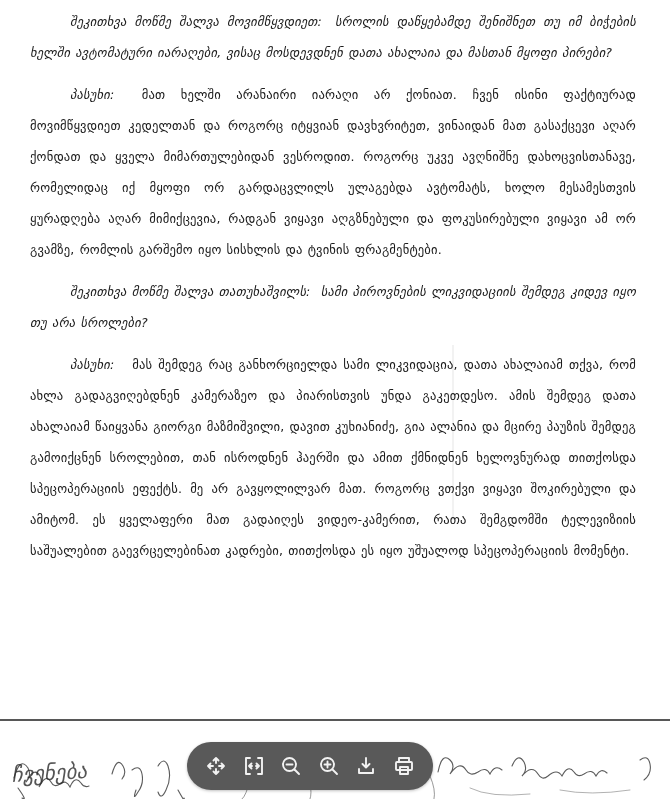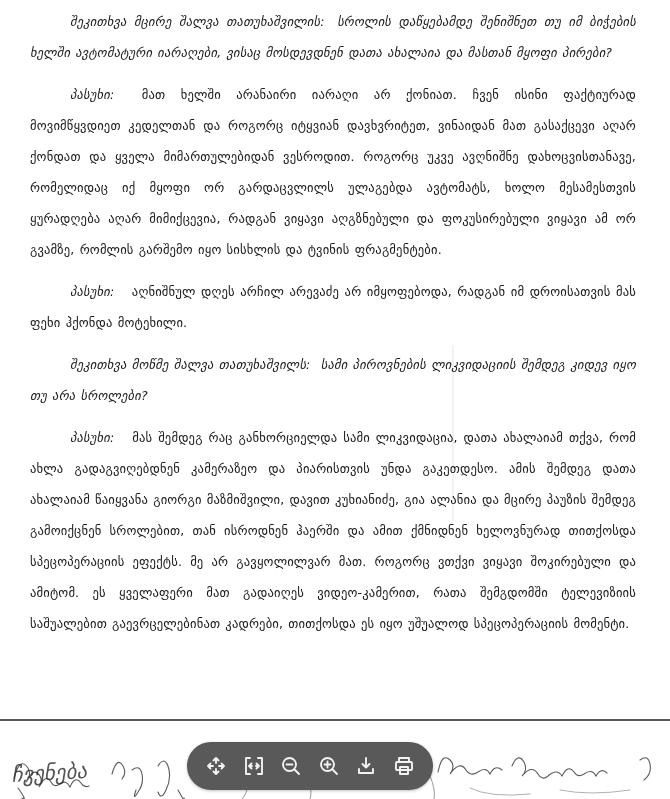--- a/index.html
+++ b/index.html
@@ -71,26 +71,25 @@
     cursor:pointer;
   }
   .tb-btn svg { display:block; }
   .tb-btn svg * { stroke:#f2f2f2; fill:none; stroke-width:1.9; stroke-linecap:round; stroke-linejoin:round; }
 </style>
 </head>
 <body>
 
 <div class="page">
 
-  <p class="para question"><span class="lead">შეკითხვა მცირე შალვა თათუხაშვილის:</span><span>სროლის დაწყებამდე შენიშნეთ თუ იმ ბიჭების ხელში ავტომატური იარაღები, ვისაც მოსდევდნენ დათა ახალაია და მასთან მყოფი პირები?</span></p>
+  <p class="para question"><span class="lead">შეკითხვა მოწმე შალვა მოვიმწყვდიეთ:</span><span>სროლის დაწყებამდე შენიშნეთ თუ იმ ბიჭების ხელში ავტომატური იარაღები, ვისაც მოსდევდნენ დათა ახალაია და მასთან მყოფი პირები?</span></p>
 
   <p class="para answer"><span class="lead">პასუხი:</span><span>მათ ხელში არანაირი იარაღი არ ქონიათ. ჩვენ ისინი ფაქტიურად მოვიმწყვდიეთ კედელთან და როგორც იტყვიან დავხვრიტეთ, ვინაიდან მათ გასაქცევი აღარ ქონდათ და ყველა მიმართულებიდან ვესროდით. როგორც უკვე ავღნიშნე დახოცვისთანავე, რომელიდაც იქ მყოფი ორ გარდაცვლილს ულაგებდა ავტომატს, ხოლო მესამესთვის ყურადღება აღარ მიმიქცევია, რადგან ვიყავი აღგზნებული და ფოკუსირებული ვიყავი ამ ორ გვამზე, რომლის გარშემო იყო სისხლის და ტვინის ფრაგმენტები.</span></p>
 
 
-  <p class="para answer"><span class="lead">პასუხი:</span><span>აღნიშნულ დღეს არჩილ არევაძე არ იმყოფებოდა, რადგან იმ დროისათვის მას ფეხი ჰქონდა მოტეხილი.</span></p>
 
   <p class="para question"><span class="lead">შეკითხვა მოწმე შალვა თათუხაშვილს:</span><span>სამი პიროვნების ლიკვიდაციის შემდეგ კიდევ იყო თუ არა სროლები?</span></p>
 
   <p class="para answer"><span class="lead">პასუხი:</span><span>მას შემდეგ რაც განხორციელდა სამი ლიკვიდაცია, დათა ახალაიამ თქვა, რომ ახლა გადაგვიღებდნენ კამერაზეო და პიარისთვის უნდა გაკეთდესო. ამის შემდეგ დათა ახალაიამ წაიყვანა გიორგი მაზმიშვილი, დავით კუხიანიძე, გია ალანია და მცირე პაუზის შემდეგ გამოიქცნენ სროლებით, თან ისროდნენ ჰაერში და ამით ქმნიდნენ ხელოვნურად თითქოსდა სპეცოპერაციის ეფექტს. მე არ გავყოლილვარ მათ. როგორც ვთქვი ვიყავი შოკირებული და ამიტომ. ეს ყველაფერი მათ გადაიღეს ვიდეო-კამერით, რათა შემგდომში ტელევიზიის საშუალებით გაევრცელებინათ კადრები, თითქოსდა ეს იყო უშუალოდ სპეცოპერაციის მომენტი.</span></p>
 
 </div>
 
 <div class="scan-smudge"></div>
 <div class="scan-divider"></div>
 

